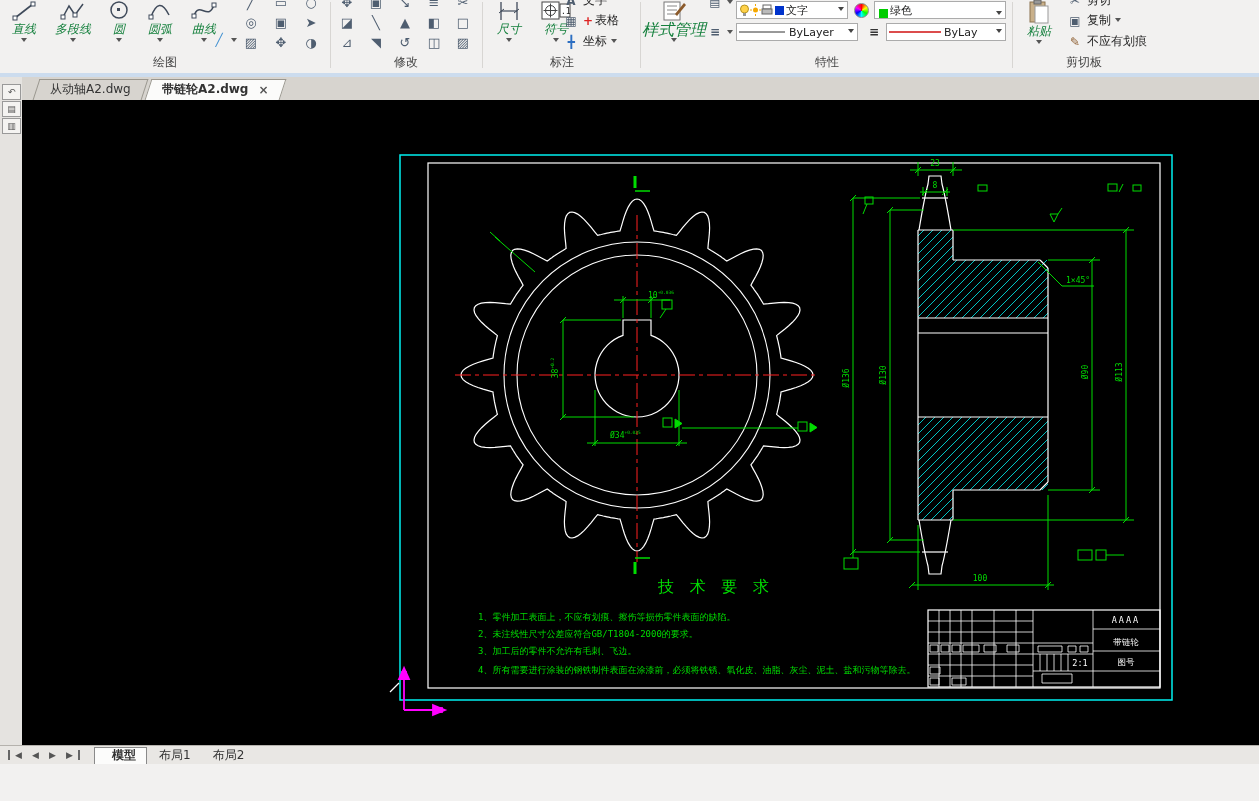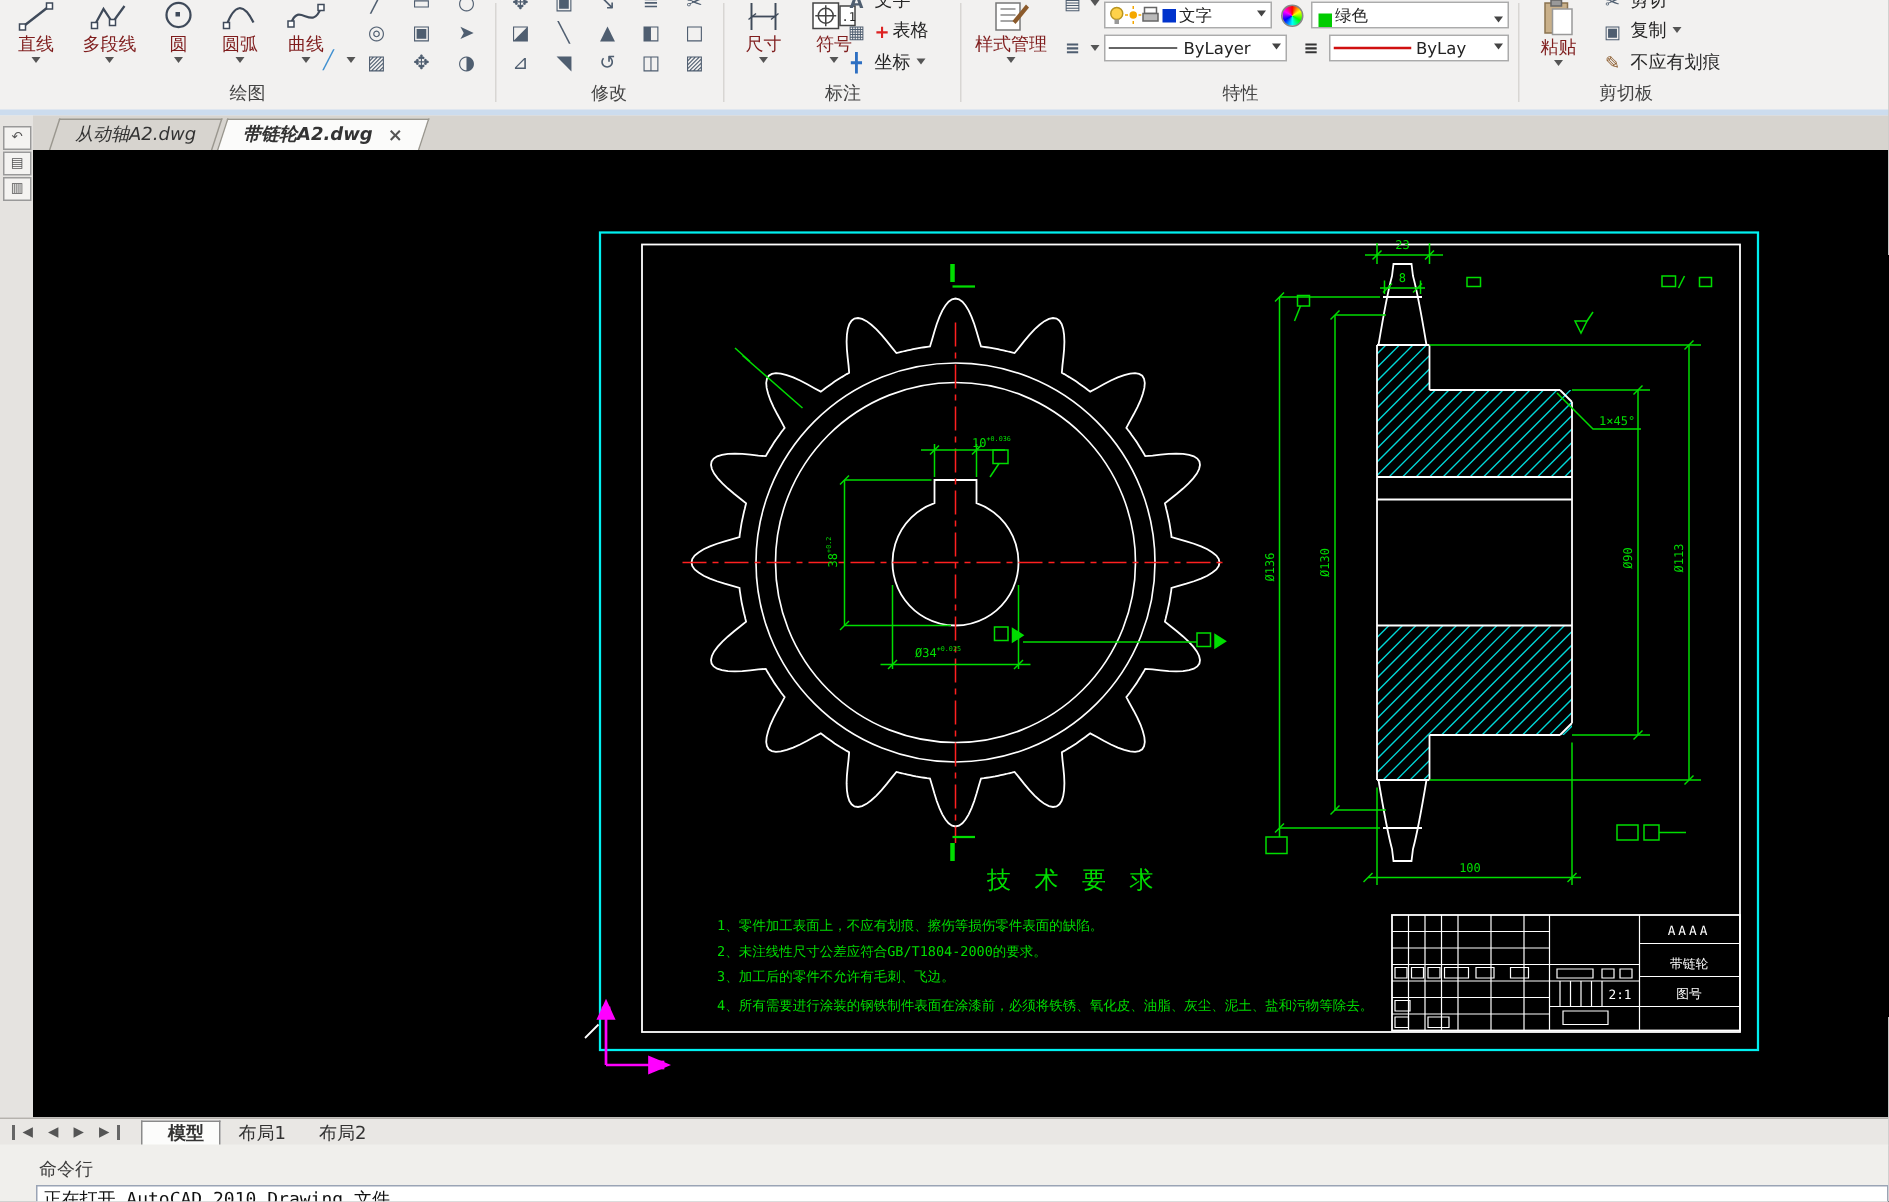--- a/index.html
+++ b/index.html
@@ -5,39 +5,39 @@
   html,body{margin:0;padding:0;background:#fff;}
   #app{position:relative;width:1259px;height:801px;overflow:hidden;background:#f2f1f0;
        font-family:"DejaVu Sans","Liberation Sans",sans-serif;}
   .abs{position:absolute;}
   
   #ribbon{position:absolute;left:0;top:0;width:1259px;height:73px;background:#f2f1f0;overflow:hidden;}
   .panel{position:absolute;top:0;height:73px;}
   .plabel{position:absolute;bottom:2px;left:0;right:0;text-align:center;font-size:12px;color:#444;}
   .vsep{position:absolute;top:2px;height:66px;width:1px;background:#d8d6d3;}
   .bigbtn{position:absolute;top:0;display:flex;flex-direction:column;align-items:center;cursor:default;}
-  .bigbtn .blabel{font-size:12px;color:#7f1d1d;line-height:13px;margin-top:1px;white-space:nowrap;}
+  .bigbtn .blabel{font-size:12px;color:#15803d;line-height:13px;margin-top:1px;white-space:nowrap;font-style:italic;}
   .caret{width:0;height:0;border:3px solid transparent;border-top:4px solid #555;margin-top:2px;}
   .sic{display:inline-flex;width:26px;height:20px;align-items:center;justify-content:center;
        font-size:13px;color:#4f5e70;}
   .grid3{position:absolute;display:grid;grid-template-columns:repeat(3,30px);grid-auto-rows:20px;}
   .grid5{position:absolute;display:grid;grid-template-columns:repeat(5,29px);grid-auto-rows:20px;}
   .rowbtn{position:absolute;display:flex;align-items:center;font-size:12px;color:#262626;white-space:nowrap;}
   .rowbtn .sic{width:18px;height:16px;font-size:12px;margin-right:3px;}
   .combo{position:absolute;height:18px;background:#fff;border:1px solid #ababab;
          display:flex;align-items:center;font-size:11px;color:#222;padding:0 2px;box-sizing:border-box;}
   .combo .caret{margin:0 1px 0 auto;border-top-color:#444;}
   .band{position:absolute;left:0;top:73px;width:1259px;height:4px;background:#ccdcee;}
   
   #filetabs{position:absolute;left:22px;top:77px;width:1237px;height:23px;background:#d7d4cf;}
   .ftab{position:absolute;top:2px;height:21px;display:flex;align-items:center;padding:0 14px;font-size:12px;color:#333;}
   .ftab .skewbg{position:absolute;left:0;top:0;right:0;bottom:0;transform:skewX(-18deg);
         border:1px solid #9a978f;border-bottom:none;background:#d7d4cf;z-index:0;}
   .ftab.active .skewbg{background:#fbfbfa;}
-  .ftab span{position:relative;z-index:1;font-style:italic;}
+  .ftab span{position:relative;z-index:1;}
   .ftab.active span{font-weight:bold;}
   .closex{margin-left:10px;color:#555;font-size:12px;}
   
   #sidestrip{position:absolute;left:0;top:77px;width:22px;height:668px;background:#e5e3e0;}
   .palicon{width:17px;height:14px;margin:1px 2px;border:1px solid #999;background:#f4f3f1;
            display:flex;align-items:center;justify-content:center;font-size:9px;color:#555;}
   
   #statusbar{position:absolute;left:0;top:745px;width:1259px;height:18px;background:#e9e7e4;border-top:1px solid #b5b2ad;
              display:flex;align-items:center;font-size:12px;color:#333;}
   .nav{width:17px;text-align:center;color:#555;font-size:9px;}
@@ -195,21 +195,21 @@
 
     <div class="panel" style="left:642px;width:370px;">
       <div class="bigbtn" style="left:4px;width:56px;">
         <svg width="26" height="22">
             <rect x="3" y="2" width="16" height="18" fill="#fff" stroke="#777"></rect>
             <line x1="6" y1="6" x2="16" y2="6" stroke="#888"></line>
             <line x1="6" y1="10" x2="16" y2="10" stroke="#888"></line>
             <line x1="6" y1="14" x2="16" y2="14" stroke="#888"></line>
             <path d="M14,14 L23,3 L25,5 L16,16 Z" fill="#8b5a2b"></path>
           </svg>
-        <span class="blabel" style="font-size:12px;">样式管理</span>
+        <span class="blabel" style="font-size:16px;">样式管理</span>
           <span class="caret"></span>
       </div>
       <div class="rowbtn" style="left:64px;top:-6px;">
           <span class="sic">▤</span>
           <span class="caret"></span>
         </div>
       <div class="rowbtn" style="left:64px;top:24px;">
           <span class="sic" style="font-weight:bold;">≡</span>
           <span class="caret"></span>
         </div>
@@ -564,18 +564,14 @@
         <span>模型</span>
       </div>
     <div class="ltab">
         <span>布局1</span>
       </div>
     <div class="ltab">
         <span>布局2</span>
       </div>
   </div>
 
-  <div id="cmd">
-    <div class="lbl">命令行</div>
-    <div id="cmdinput"><span>正在打开 AutoCAD 2010 Drawing 文件</span></div>
-  </div>
 
 </div>
 
 </body></html>

